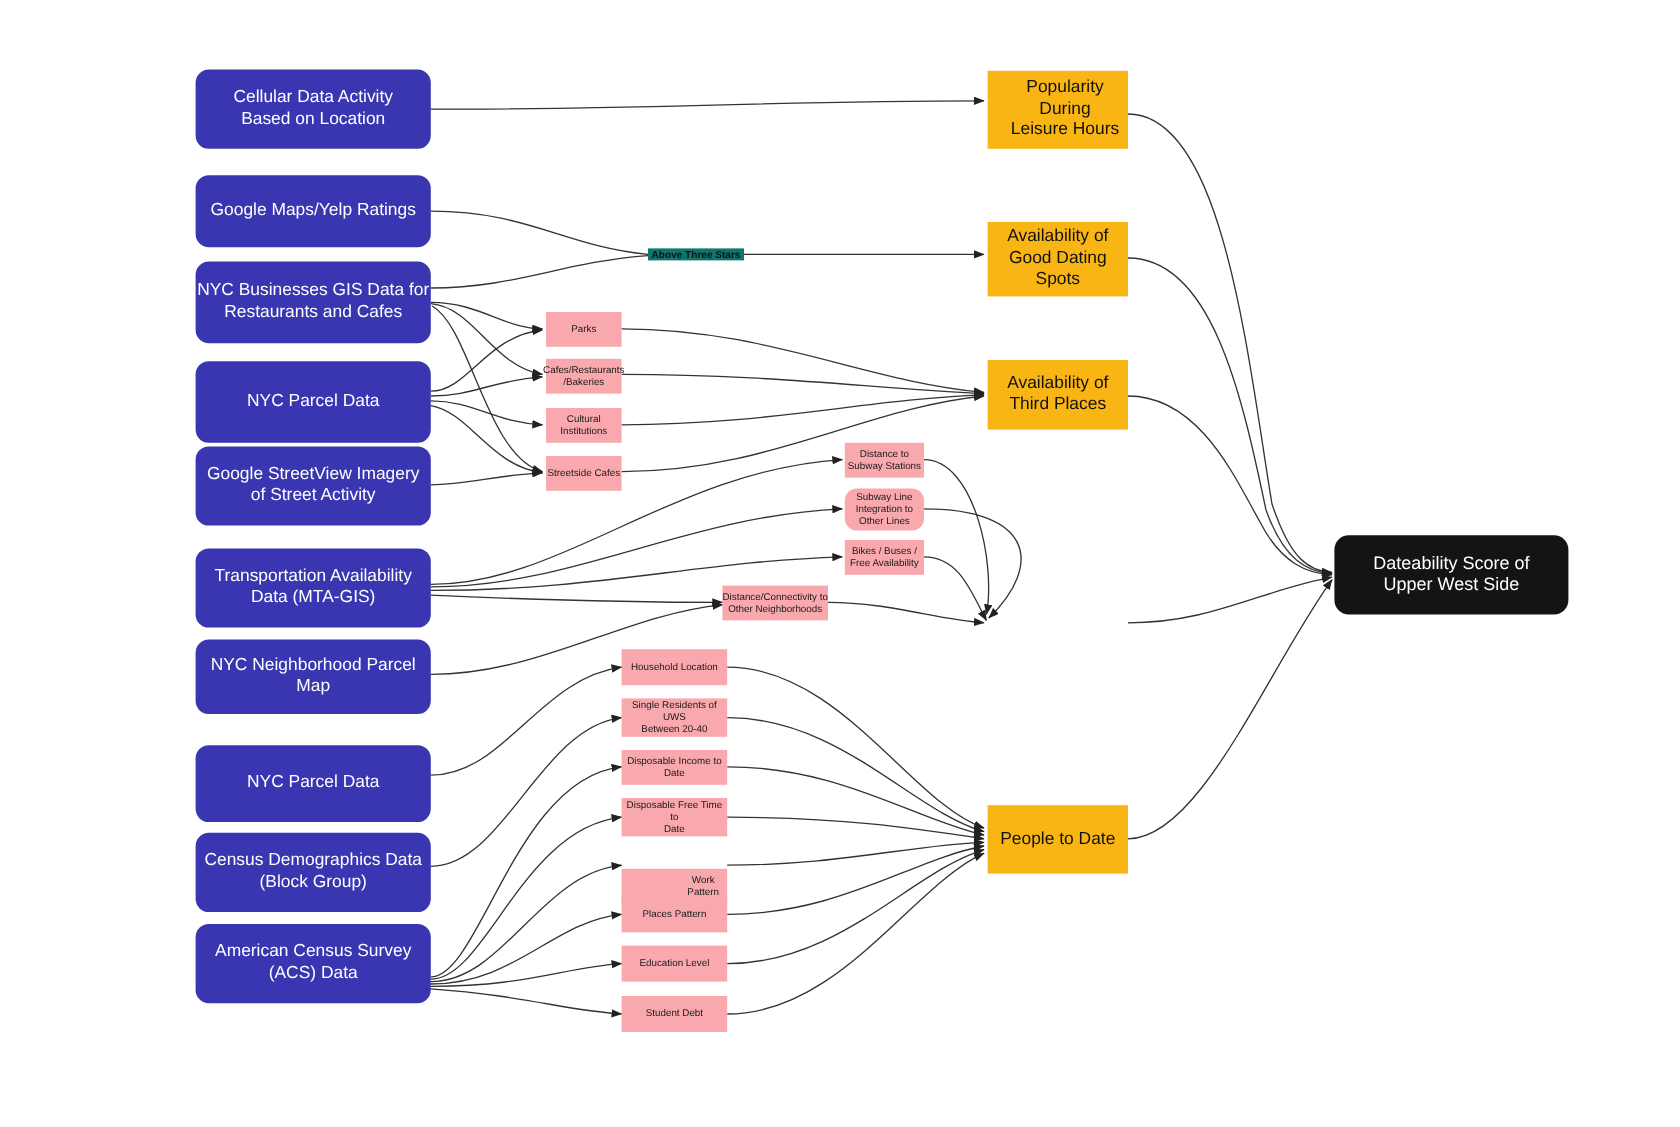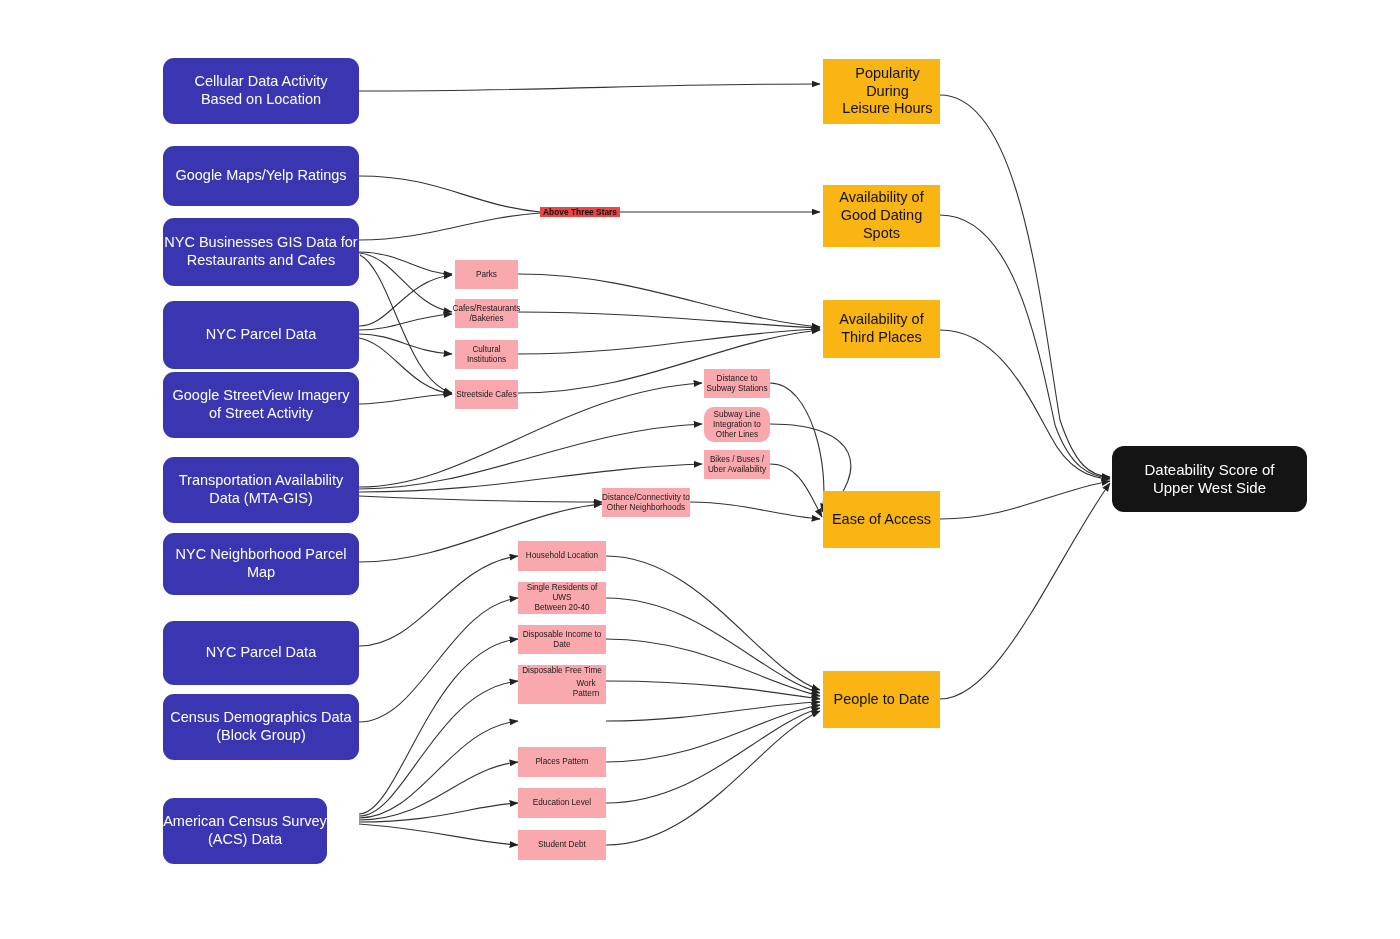--- a/index.html
+++ b/index.html
@@ -5,21 +5,21 @@
   html,body{margin:0;padding:0;background:#ffffff;}
   body{font-family:"Liberation Sans", sans-serif;}
   #canvas{position:relative;width:1400px;height:939px;overflow:hidden;background:#ffffff;}
   #edges{position:absolute;left:0;top:0;width:1400px;height:939px;pointer-events:none;}
   .node{position:absolute;display:flex;align-items:center;justify-content:center;text-align:center;box-sizing:border-box;}
   .node .lbl{display:block;line-height:1.22;white-space:pre-line;}
   .n-source{background:#3A35B0;color:#ffffff;border-radius:11px;font-size:14.5px;}
   .n-factor{background:#F9A8AE;color:#1a1a1a;font-size:8.2px;}
   .n-pillar{background:#F9B514;color:#111111;font-size:14.5px;}
   .n-outcome{background:#141414;color:#ffffff;border-radius:12px;font-size:15px;}
-  .edge-label{position:absolute;font-size:8.4px;font-weight:bold;color:#111111;background:#ef4444;padding:0 3px;white-space:nowrap;transform:translate(-50%,-50%);}
+  .edge-label{position:absolute;font-size:8.4px;font-weight:bold;color:#111111;background:#0f766e;padding:0 3px;white-space:nowrap;transform:translate(-50%,-50%);}
 </style>
 </head>
 <body>
 
 <div id="canvas">
 
   <svg id="edges" viewBox="0 0 1400 939">
     <defs>
       <marker id="arw" markerWidth="9" markerHeight="7" refX="8.4" refY="3.5" orient="auto" markerUnits="userSpaceOnUse">
         <path d="M0,0 L9,3.5 L0,7 z" fill="#222222"></path>
@@ -126,21 +126,21 @@
 
   <div class="node n-source" style="left:163px;top:621px;width:196px;height:64px;">
     <span class="lbl">NYC Parcel Data</span>
     </div>
 
   <div class="node n-source" style="left:163px;top:694px;width:196px;height:66px;">
     <span class="lbl">Census Demographics Data
 (Block Group)</span>
     </div>
 
-  <div class="node n-source" style="left:163px;top:798px;width:164px;height:66px;">
+  <div class="node n-source" style="left:163px;top:770px;width:196px;height:66px;">
     <span class="lbl">American Census Survey
 (ACS) Data</span>
     </div>
 
   <div class="node n-factor" style="left:455px;top:260px;width:63px;height:29px;">
     <span class="lbl">Parks</span>
     </div>
 
   <div class="node n-factor" style="left:455px;top:299px;width:63px;height:29px;">
     <span class="lbl">Cafes/Restaurants
@@ -162,21 +162,21 @@
     </div>
 
   <div class="node n-factor" style="left:704px;top:407px;width:66px;height:35px;border-radius:10px;">
     <span class="lbl">Subway Line
 Integration to
 Other Lines</span>
     </div>
 
   <div class="node n-factor" style="left:704px;top:450px;width:66px;height:29px;">
     <span class="lbl">Bikes / Buses /
-Uber Availability</span>
+Free Availability</span>
     </div>
 
   <div class="node n-factor" style="left:602px;top:488px;width:88px;height:29px;">
     <span class="lbl">Distance/Connectivity to
 Other Neighborhoods</span>
     </div>
 
   <div class="node n-factor" style="left:518px;top:541px;width:88px;height:30px;">
     <span class="lbl">Household Location</span>
     </div>
@@ -188,21 +188,21 @@
 
   <div class="node n-factor" style="left:518px;top:625px;width:88px;height:29px;">
     <span class="lbl">Disposable Income to Date</span>
     </div>
 
   <div class="node n-factor" style="left:518px;top:665px;width:88px;height:32px;">
     <span class="lbl">Disposable Free Time to
 Date</span>
     </div>
 
-  <div class="node n-factor" style="left:518px;top:674px;width:88px;height:30px;padding-left:48px;">
+  <div class="node n-factor" style="left:518px;top:724px;width:88px;height:30px;padding-left:48px;">
     <span class="lbl">Work Pattern</span>
     </div>
 
   <div class="node n-factor" style="left:518px;top:747px;width:88px;height:30px;">
     <span class="lbl">Places Pattern</span>
     </div>
 
   <div class="node n-factor" style="left:518px;top:788px;width:88px;height:30px;">
     <span class="lbl">Education Level</span>
     </div>
@@ -220,23 +220,20 @@
     <span class="lbl">Availability of
 Good Dating
 Spots</span>
     </div>
 
   <div class="node n-pillar" style="left:823px;top:300px;width:117px;height:58px;">
     <span class="lbl">Availability of
 Third Places</span>
     </div>
 
-  <div class="node n-pillar" style="left:823px;top:491px;width:117px;height:57px;">
-    <span class="lbl">Ease of Access</span>
-    </div>
 
   <div class="node n-pillar" style="left:823px;top:671px;width:117px;height:57px;">
     <span class="lbl">People to Date</span>
     </div>
 
   <div class="node n-outcome" style="left:1112px;top:446px;width:195px;height:66px;">
     <span class="lbl">Dateability Score of
 Upper West Side</span>
     </div>
 

